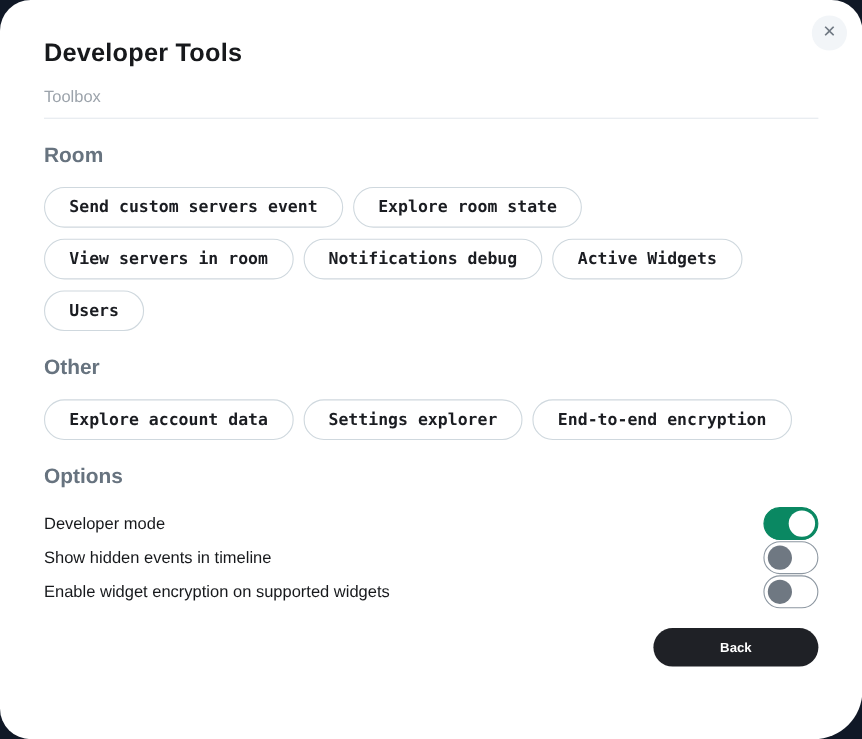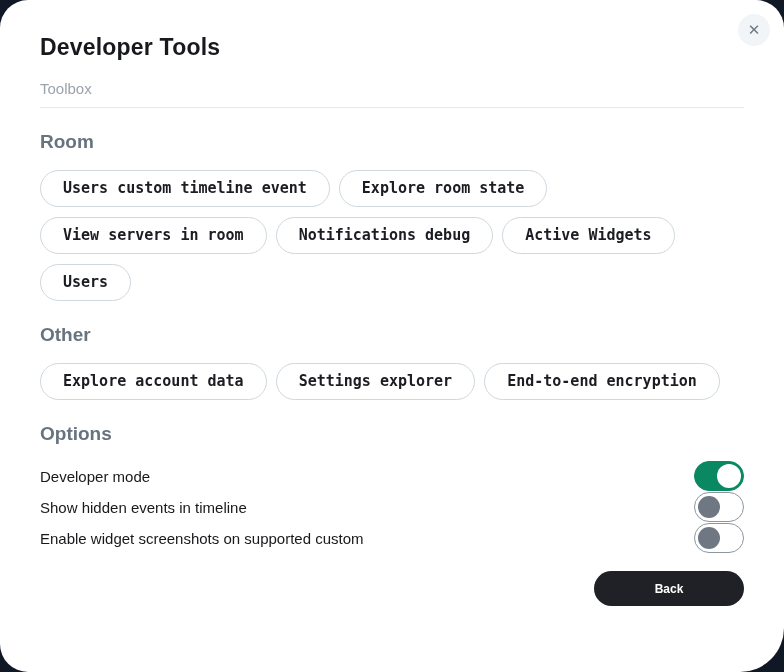--- a/index.html
+++ b/index.html
@@ -139,21 +139,21 @@
     <span>✕</span>
   </button>
 
   <h1 class="title">Developer Tools</h1>
 
   <div class="subtitle">Toolbox</div>
   <hr class="divider">
 
   <h2 class="section-heading">Room</h2>
   <div class="btn-row">
-    <button class="pill-btn">Users custom timeline event</button>
+    <button class="pill-btn">Send custom servers event</button>
     <button class="pill-btn">Explore room state</button>
     <button class="pill-btn">View servers in room</button>
     <button class="pill-btn">Notifications debug</button>
     <button class="pill-btn">Active Widgets</button>
     <button class="pill-btn">Users</button>
   </div>
 
   <h2 class="section-heading">Other</h2>
   <div class="btn-row">
     <button class="pill-btn">Explore account data</button>
@@ -172,21 +172,21 @@
     </div>
 
     <div class="opt-row">
       <span class="opt-label">Show hidden events in timeline</span>
       <div class="toggle" role="switch" aria-checked="false">
         <div class="knob"></div>
       </div>
     </div>
 
     <div class="opt-row">
-      <span class="opt-label">Enable widget screenshots on supported custom</span>
+      <span class="opt-label">Enable widget encryption on supported widgets</span>
       <div class="toggle" role="switch" aria-checked="false">
         <div class="knob"></div>
       </div>
     </div>
 
   </div>
 
   <div class="footer">
     <button class="back-btn">Back</button>
   </div>

